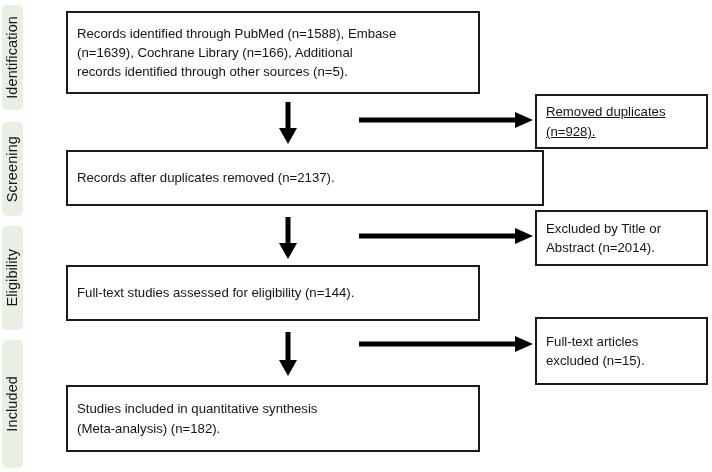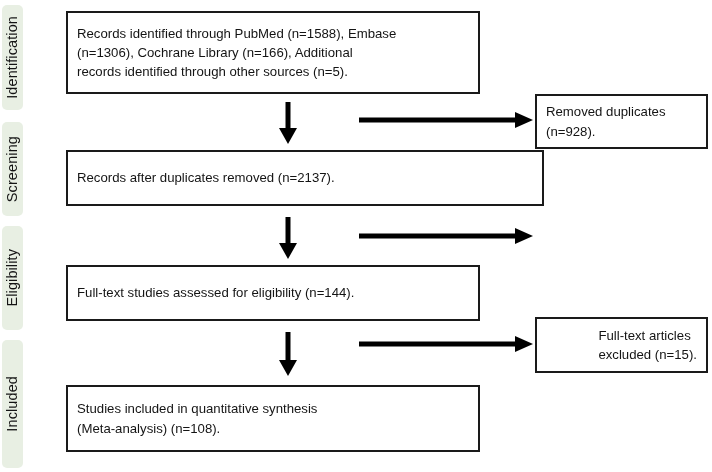--- a/index.html
+++ b/index.html
@@ -86,44 +86,48 @@
   <div class="stage-pill" style="top:226px; height:104px;">
     <span class="stage-label">Eligibility</span>
   </div>
 
   <div class="stage-pill" style="top:340px; height:128px;">
     <span class="stage-label">Included</span>
   </div>
 
   <div class="flow-box main-box" style="left:66px; top:11px; width:414px; height:83px;">
     <span class="box-text">Records identified through PubMed (n=1588), Embase
-(n=1306), Cochrane Library (n=166), Additional
+(n=1639), Cochrane Library (n=166), Additional
 records identified through other sources (n=5).</span>
   </div>
 
   <div class="flow-box main-box" style="left:66px; top:150px; width:478px; height:56px;">
     <span class="box-text">Records after duplicates removed (n=2137).</span>
   </div>
 
   <div class="flow-box main-box" style="left:66px; top:265px; width:414px; height:56px;">
     <span class="box-text">Full-text studies assessed for eligibility (n=144).</span>
   </div>
 
   <div class="flow-box main-box" style="left:66px; top:385px; width:414px; height:67px;">
     <span class="box-text">Studies included in quantitative synthesis
-(Meta-analysis) (n=108).</span>
+(Meta-analysis) (n=182).</span>
   </div>
 
-  <div class="flow-box side-box" style="left:535px; top:94px; width:173px; height:55px;">
+  <div class="flow-box side-box" style="left:535px; top:94px; width:173px; height:55px;text-decoration:underline;">
     <span class="box-text">Removed duplicates
 (n=928).</span>
   </div>
 
+  <div class="flow-box side-box" style="left:535px; top:210px; width:173px; height:56px;">
+    <span class="box-text">Excluded by Title or
+Abstract (n=2014).</span>
+  </div>
 
-  <div class="flow-box side-box" style="left:535px; top:317px; width:173px; height:56px;justify-content:flex-end;">
+  <div class="flow-box side-box" style="left:535px; top:317px; width:173px; height:68px;">
     <span class="box-text">Full-text articles
 excluded (n=15).</span>
   </div>
 
   <div class="arrow" style="left:276px; top:101px;">
     <svg width="24" height="44" viewBox="0 0 24 44" aria-hidden="true">
       <line x1="12" y1="1" x2="12" y2="30" stroke="#000000" stroke-width="5"></line>
       <polygon points="12,43 3,27 21,27" fill="#000000"></polygon>
     </svg>
   </div>

